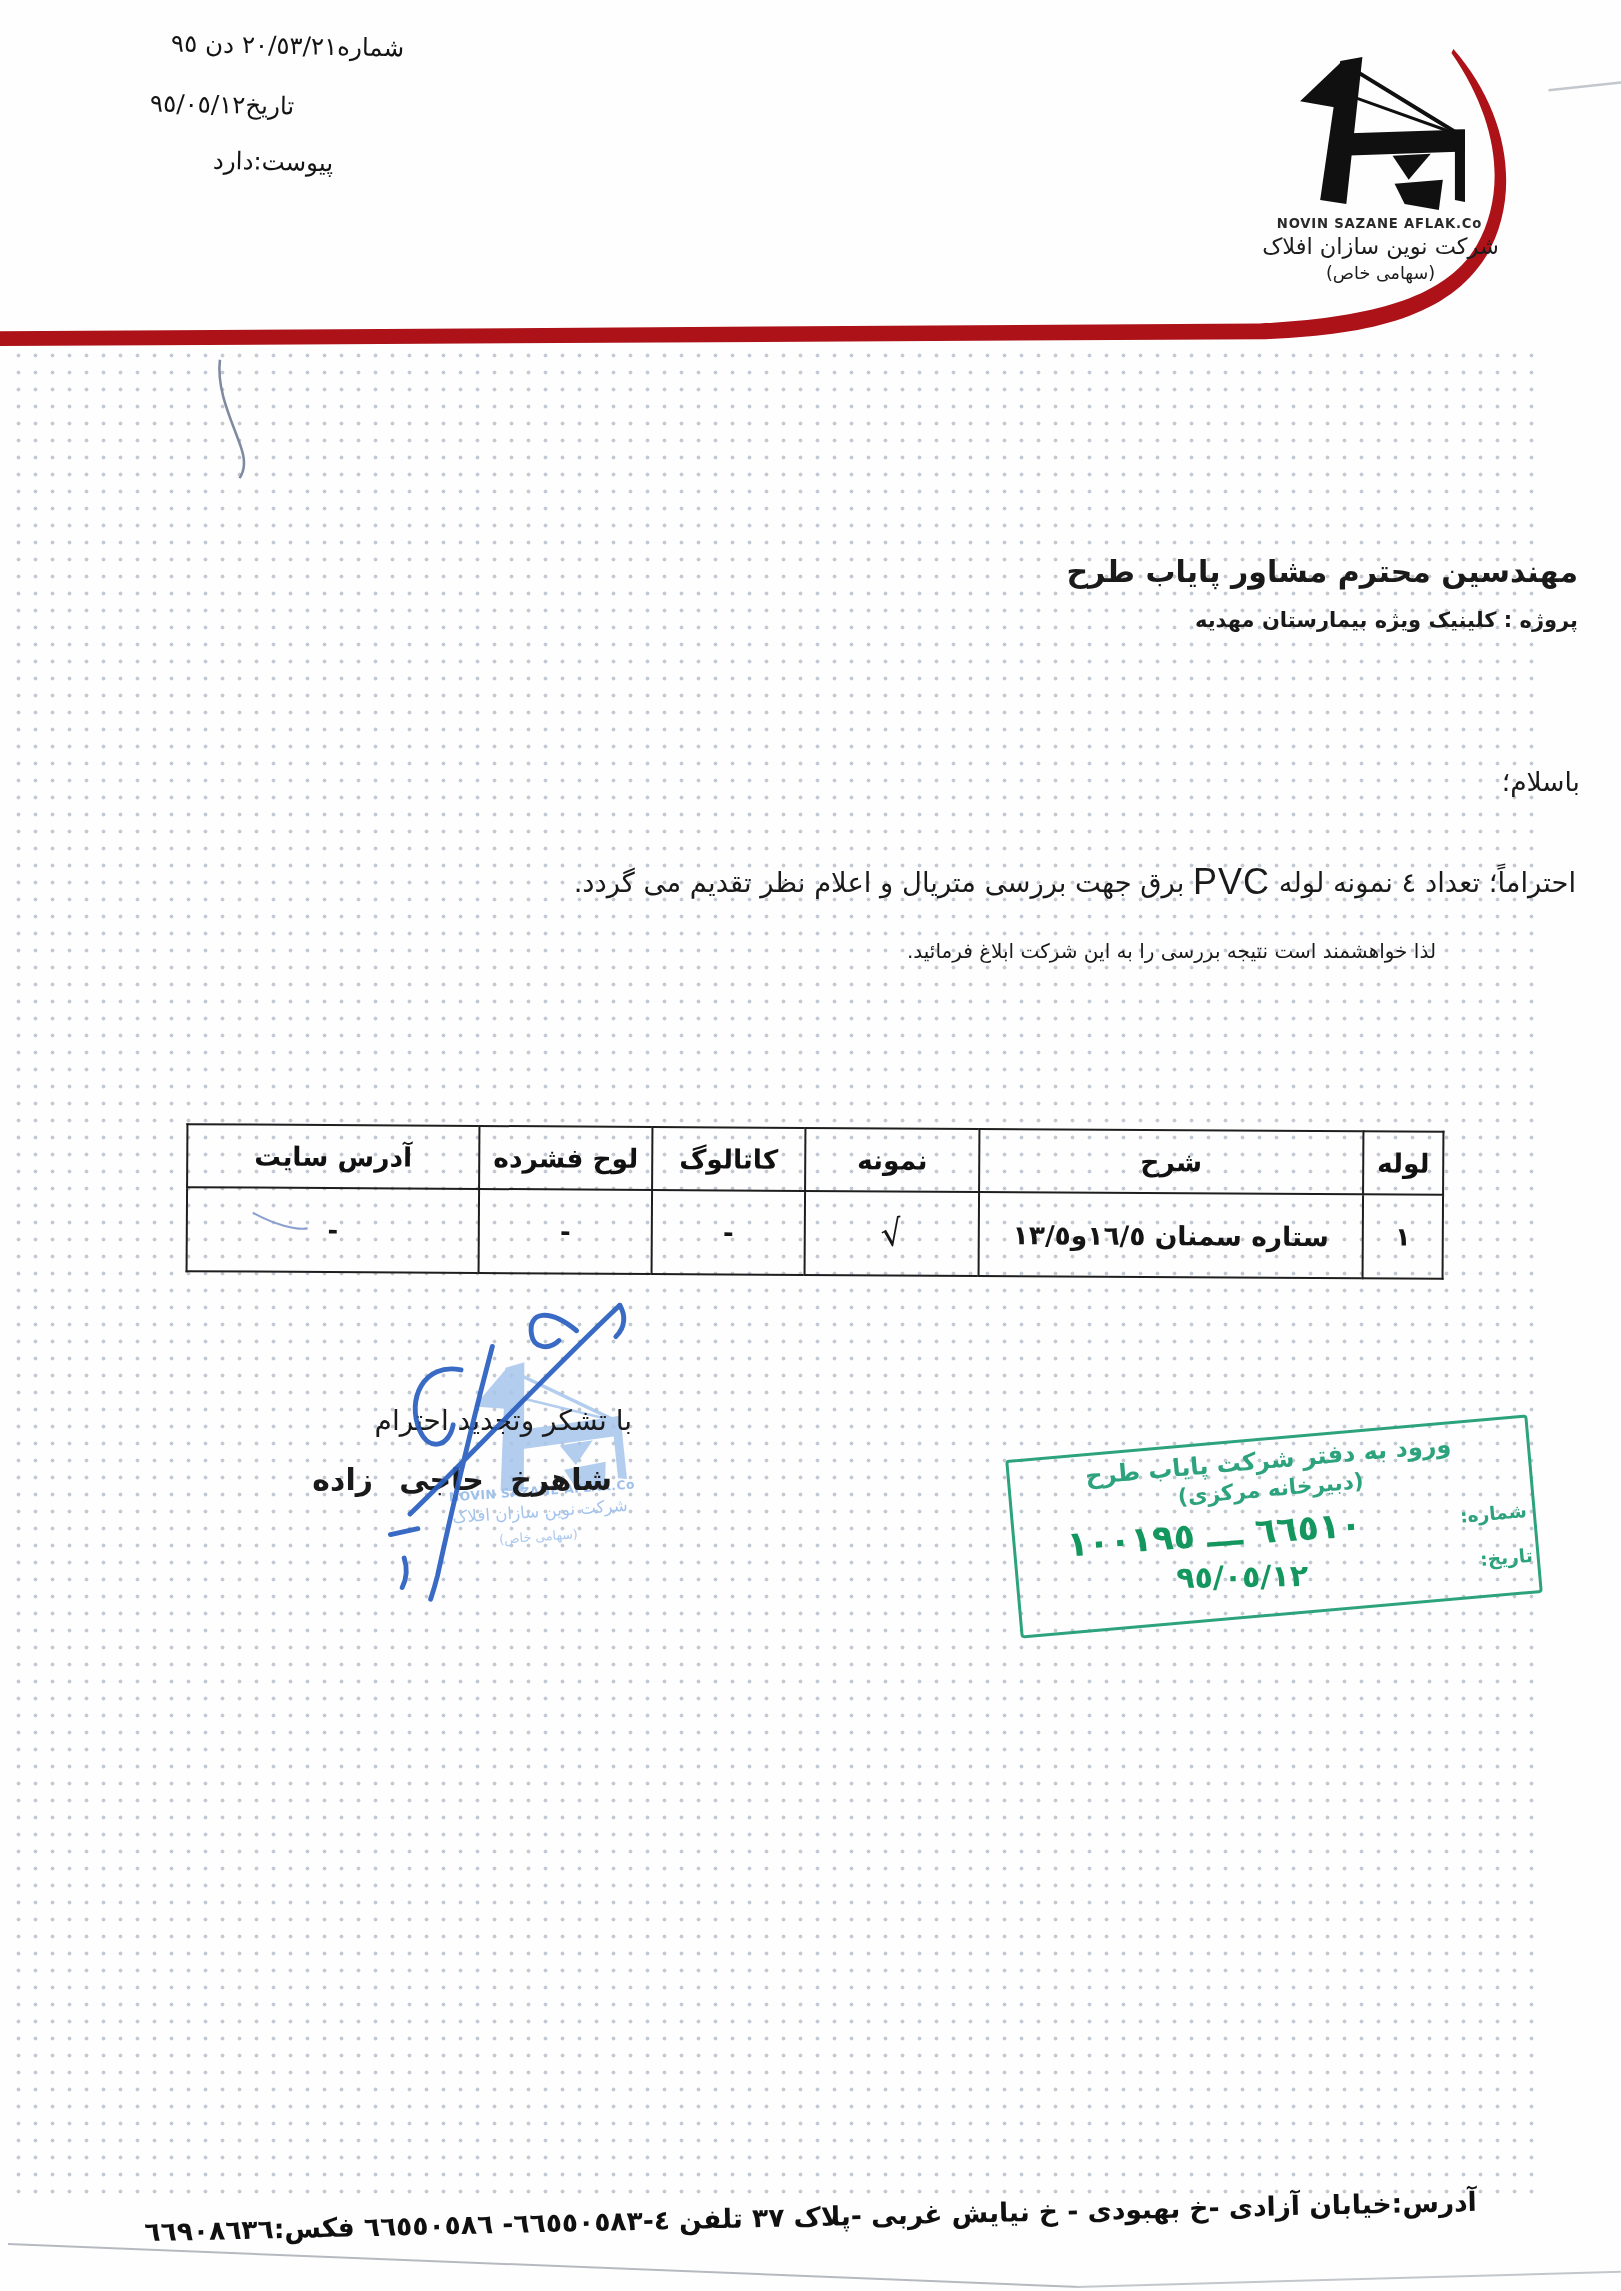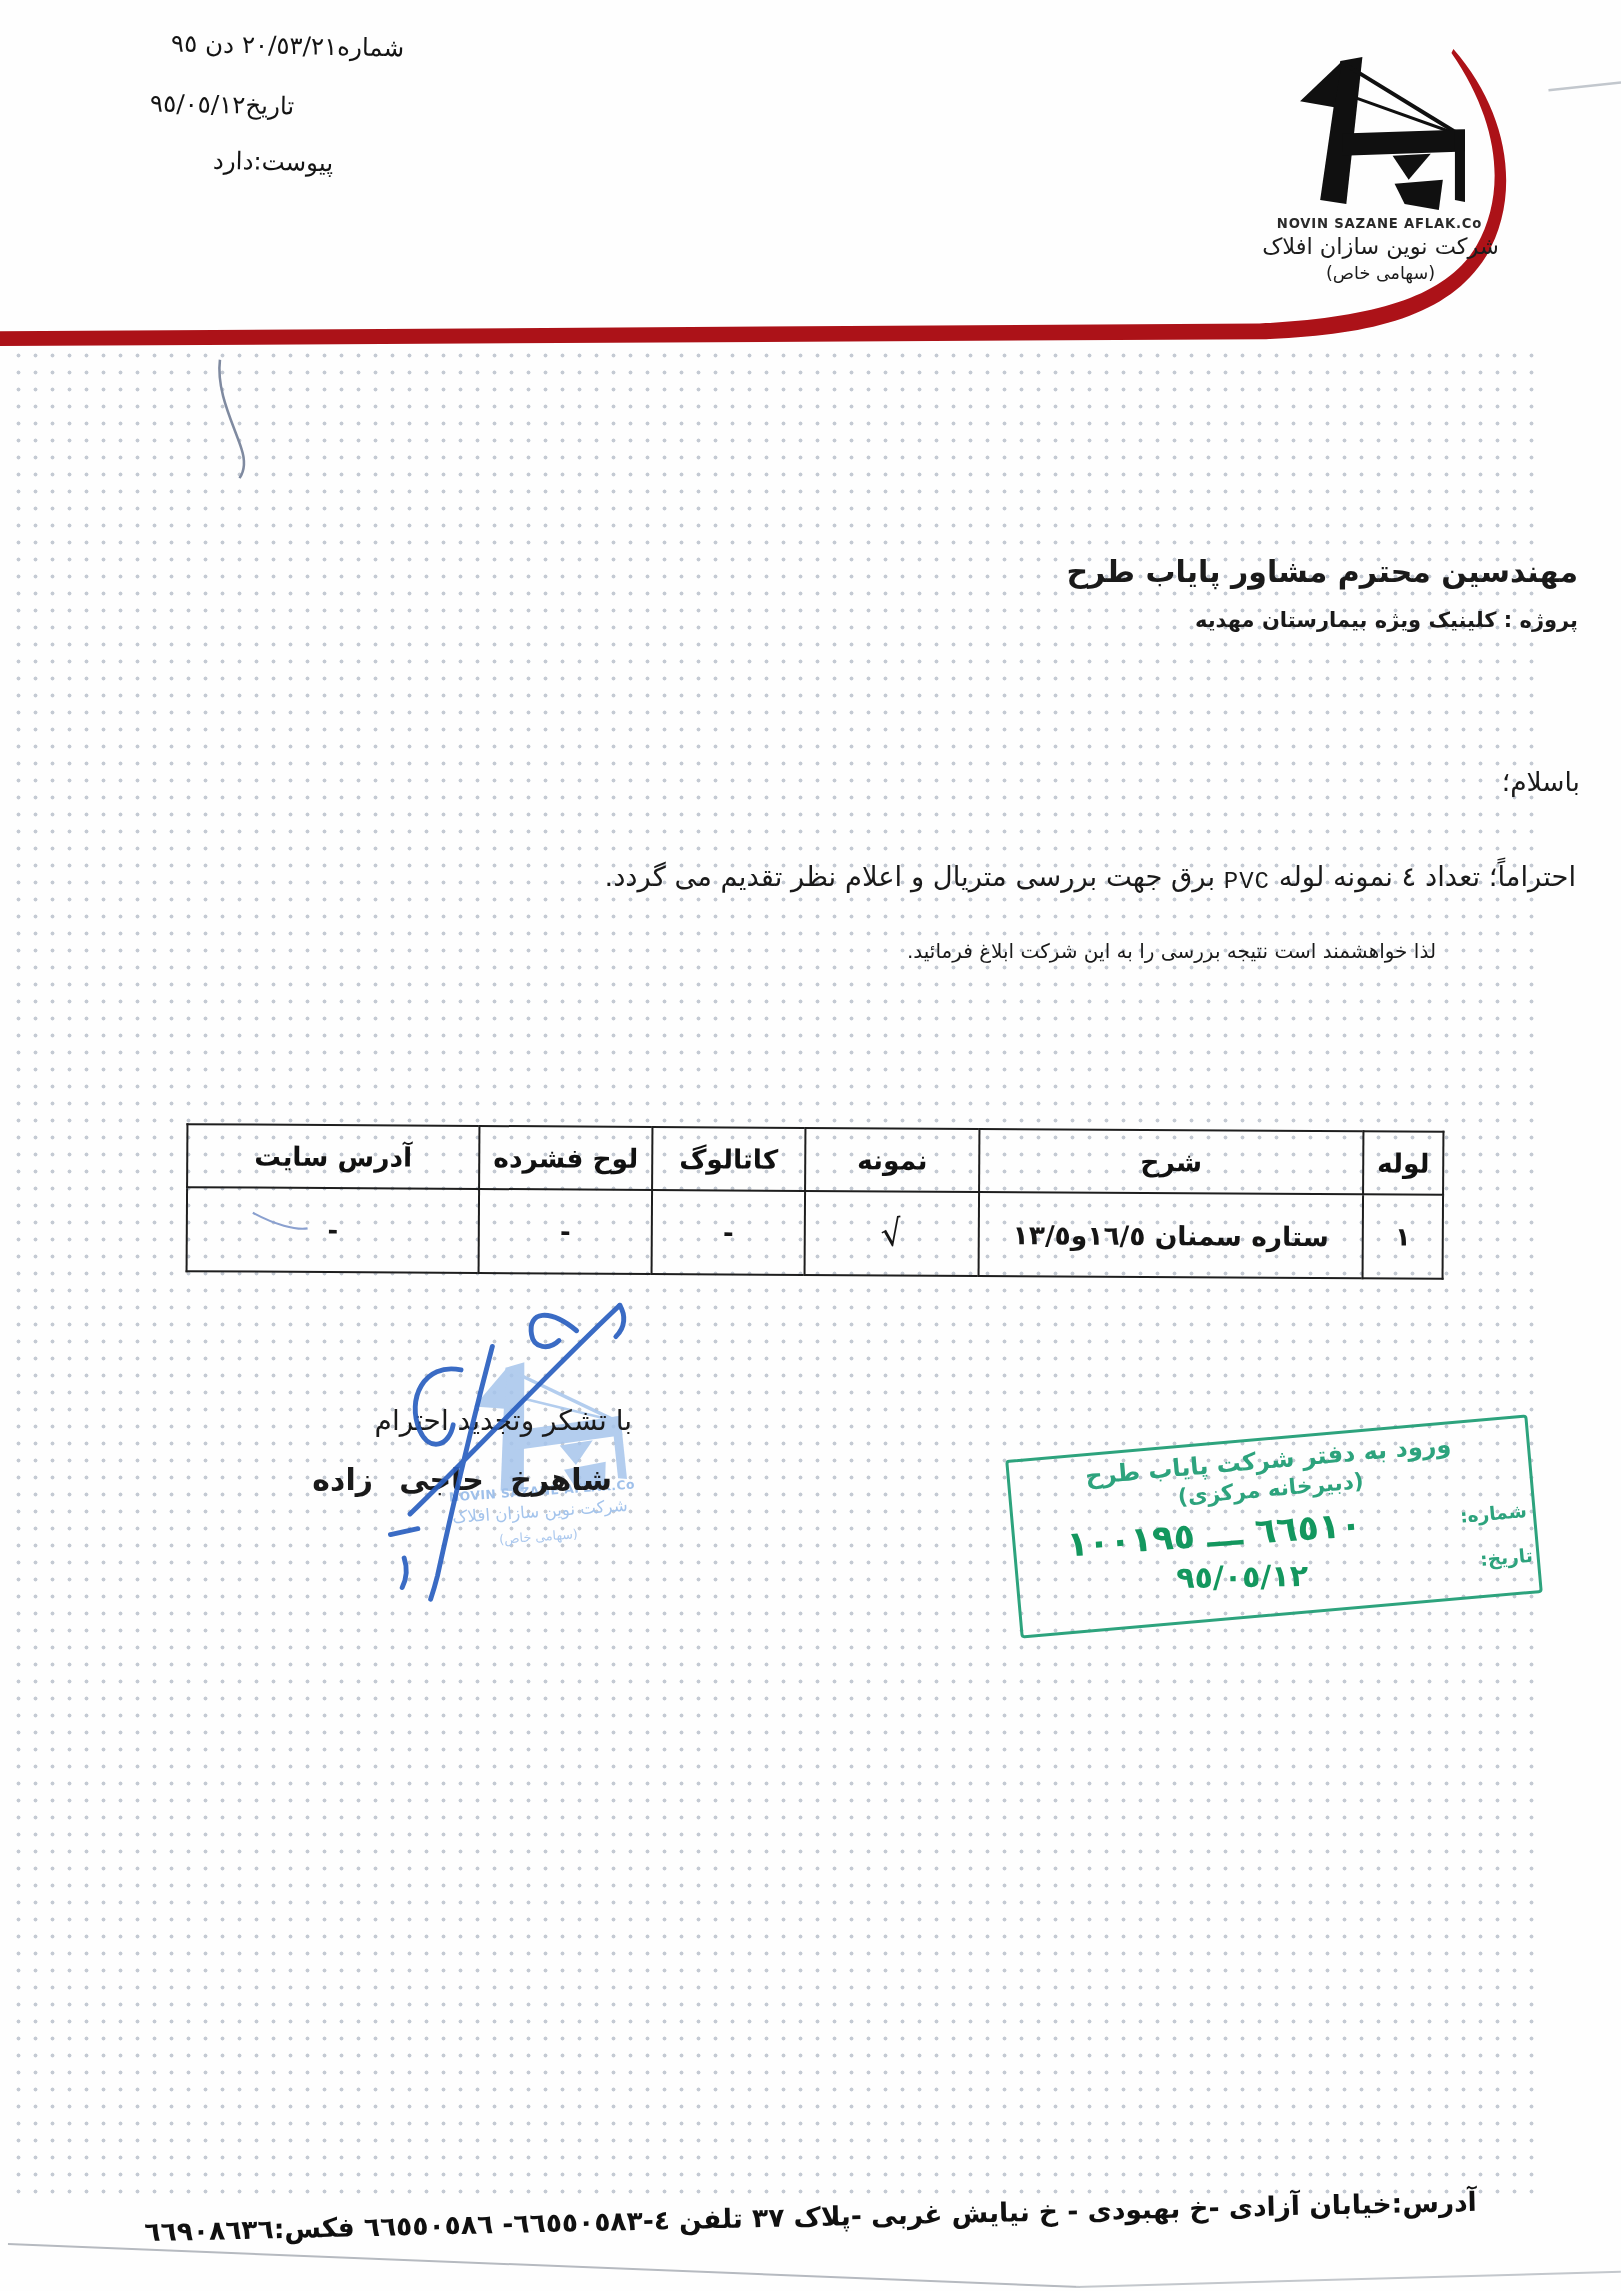--- a/index.html
+++ b/index.html
@@ -27,21 +27,21 @@
   .logo-crane{position:absolute;left:1292px;top:51px;width:176px;height:161px;color:#101010;}
   .logo-en{position:absolute;left:1264px;top:216px;width:231px;text-align:center;font-size:13.2px;font-weight:bold;letter-spacing:0.8px;color:#2a2a2a;}
   .logo-fa{position:absolute;left:1257px;top:233px;width:247px;text-align:center;direction:rtl;font-size:22.5px;color:#1c1c1c;}
   .logo-type{position:absolute;left:1294px;top:263px;width:173px;text-align:center;direction:rtl;font-size:17.6px;color:#1c1c1c;}
   
   .rtl{direction:rtl;white-space:nowrap;}
   .recipient{position:absolute;right:43px;top:537px;font-size:30px;font-weight:bold;margin-top:17px;}
   .project{position:absolute;right:43px;top:608px;font-size:21px;font-weight:bold;}
   .salutation{position:absolute;right:41px;top:766px;font-size:26.5px;margin-left:7px;}
   .body1{position:absolute;right:45px;top:861px;font-size:27.4px;}
-  .body1 .pvc{font-size:24px;font-family:Liberation Mono, monospace;letter-spacing:1px;vertical-align:-2px;}
+  .body1 .pvc{font-size:36px;font-family:Liberation Sans, sans-serif;letter-spacing:1px;vertical-align:-2px;}
   .body2{position:absolute;right:185px;top:939px;font-size:20px;}
   
   .sample-table{
     position:absolute;left:186px;top:1127px;width:1257px;
     border-collapse:collapse;table-layout:fixed;
     transform:rotate(.35deg);
     background:transparent;
   }
   .sample-table th,.sample-table td{border:2.4px solid #1e1e1e;text-align:center;padding:0;}
   .sample-table{border:2.9px solid #1e1e1e;}

